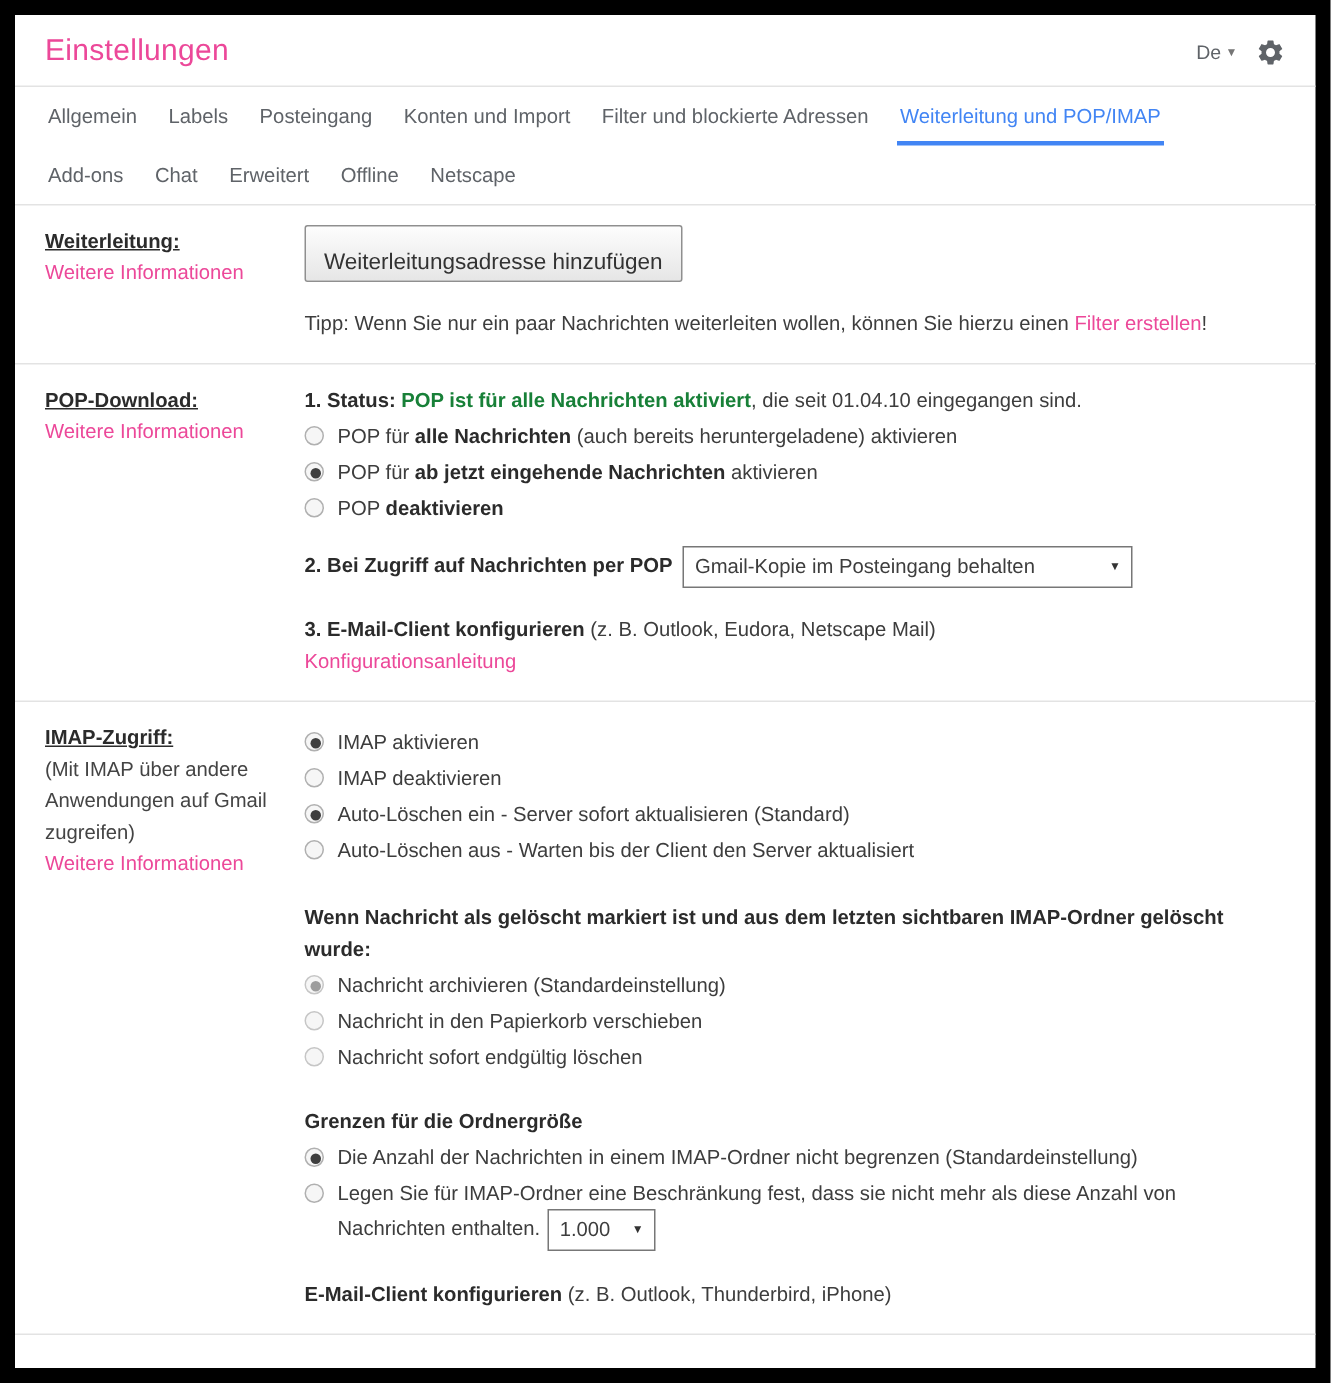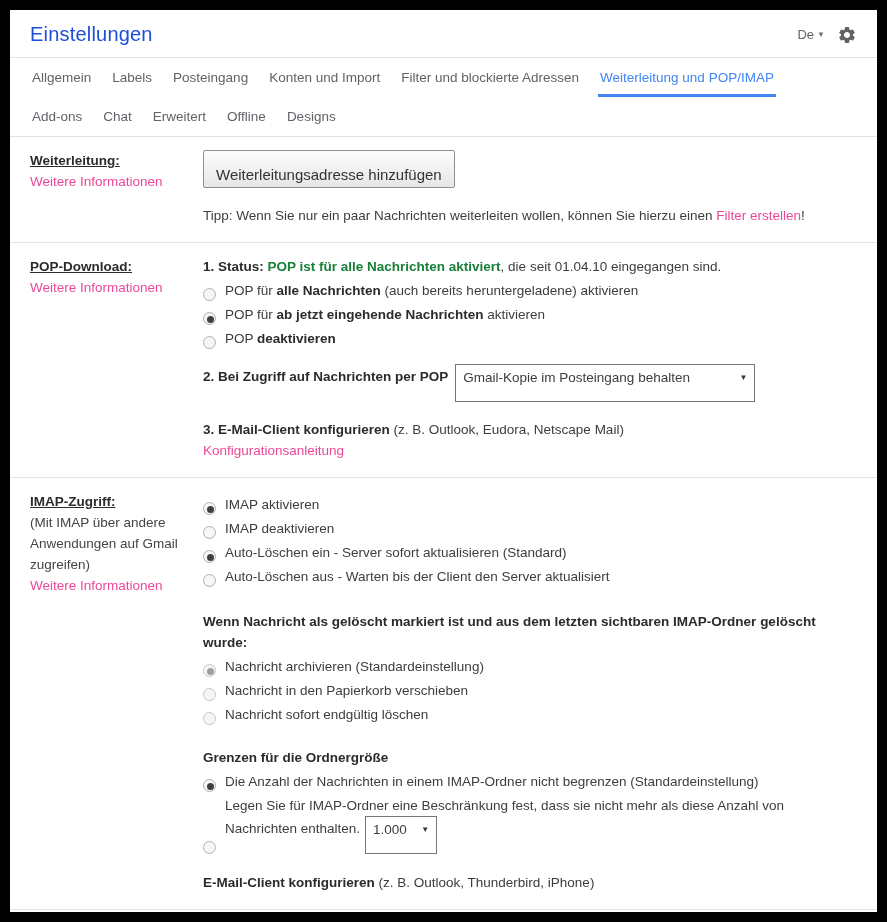--- a/index.html
+++ b/index.html
@@ -16,21 +16,21 @@
     min-height:902px;
     display:flex;
     flex-direction:column;
   }
   
   .hdr {
     display:flex; align-items:center; justify-content:space-between;
     padding:13px 20px 11px 20px;
     border-bottom:1px solid #e3e3e3;
   }
-  .hdr h1 { margin:0; font-size:20px; font-weight:400; color:#1d4ed8; letter-spacing:.2px;}
+  .hdr h1 { margin:0; font-size:20px; font-weight:400; color:#ec4899; letter-spacing:.2px;}
   .hdr-right { display:flex; align-items:center; gap:12px; }
   .lang { color:#5f6368; font-size:13px; cursor:pointer; }
   .lang .caret { font-size:8px; color:#757575; margin-left:3px; vertical-align:2px;}
   .gear { width:20px; height:20px; color:#5f6368; cursor:pointer; }
   
   .tabs {
     display:flex; flex-wrap:wrap;
     padding:0 20px;
     border-bottom:1px solid #e3e3e3;
     column-gap:17px;
@@ -52,21 +52,21 @@
   .sec-left { flex:0 0 173px; padding-right:14px; line-height:21px; }
   .sec-left .sec-title { font-weight:bold; color:#2b2b2b;text-decoration:underline; }
   .sec-left .sec-sub { color:#444; }
   .sec-right { flex:1; line-height:21px; max-width:660px; }
   a.lnk { color:#ec4899; text-decoration:none; cursor:pointer; }
   .bold { font-weight:bold; color:#2b2b2b; }
   .green { font-weight:bold; color:#188038; }
   .grp { margin-top:15px; }
   .heading { font-weight:bold; color:#2b2b2b; }
   
-  .opt { display:flex; margin:3px 0; align-items:flex-end; }
+  .opt { display:flex; margin:3px 0; align-items:flex-start; }
   .radio {
     flex:0 0 13px;
     width:13px; height:13px; margin:4px 9px 0 0;
     border-radius:50%;
     border:1px solid #b0b0b0;
     background:#f6f6f6;
     position:relative;
     cursor:pointer;
   }
   .radio.sel::after {
@@ -83,21 +83,21 @@
     background:linear-gradient(#fdfdfd,#e6e6e6);
     border:1px solid #8f8f8f;
     border-radius:2px;
     padding:15px 12px 4px 12px;
     cursor:pointer;
   }
   .select {
     display:inline-flex; align-items:center; justify-content:space-between;
     border:1px solid #777;
     background:#fff;
-    padding:2px 7px 13px 7px;
+    padding:2px 7px 3px 7px;
     cursor:pointer;
     vertical-align:-1px;
   }
   .select .sel-caret { font-size:8px; color:#333; margin-left:10px; }
   .select-wide { width:300px; margin-left:7px; }
   .select-small { width:72px; margin-left:5px; }
   .spacer { flex:1; }
 </style>
 </head>
 <body>
@@ -121,21 +121,21 @@
     <div class="tab">Labels</div>
     <div class="tab">Posteingang</div>
     <div class="tab">Konten und Import</div>
     <div class="tab">Filter und blockierte Adressen</div>
     <div class="tab active">Weiterleitung und POP/IMAP</div>
     <div class="tab-break"></div>
     <div class="tab">Add-ons</div>
     <div class="tab">Chat</div>
     <div class="tab">Erweitert</div>
     <div class="tab">Offline</div>
-    <div class="tab">Designs</div>
+    <div class="tab">Netscape</div>
   </div>
 
   <div class="section">
     <div class="sec-left">
       <div class="sec-title">Weiterleitung:</div>
       <a class="lnk">Weitere Informationen</a>
     </div>
     <div class="sec-right">
       <div>
         <button class="btn">Weiterleitungsadresse hinzufügen</button>

